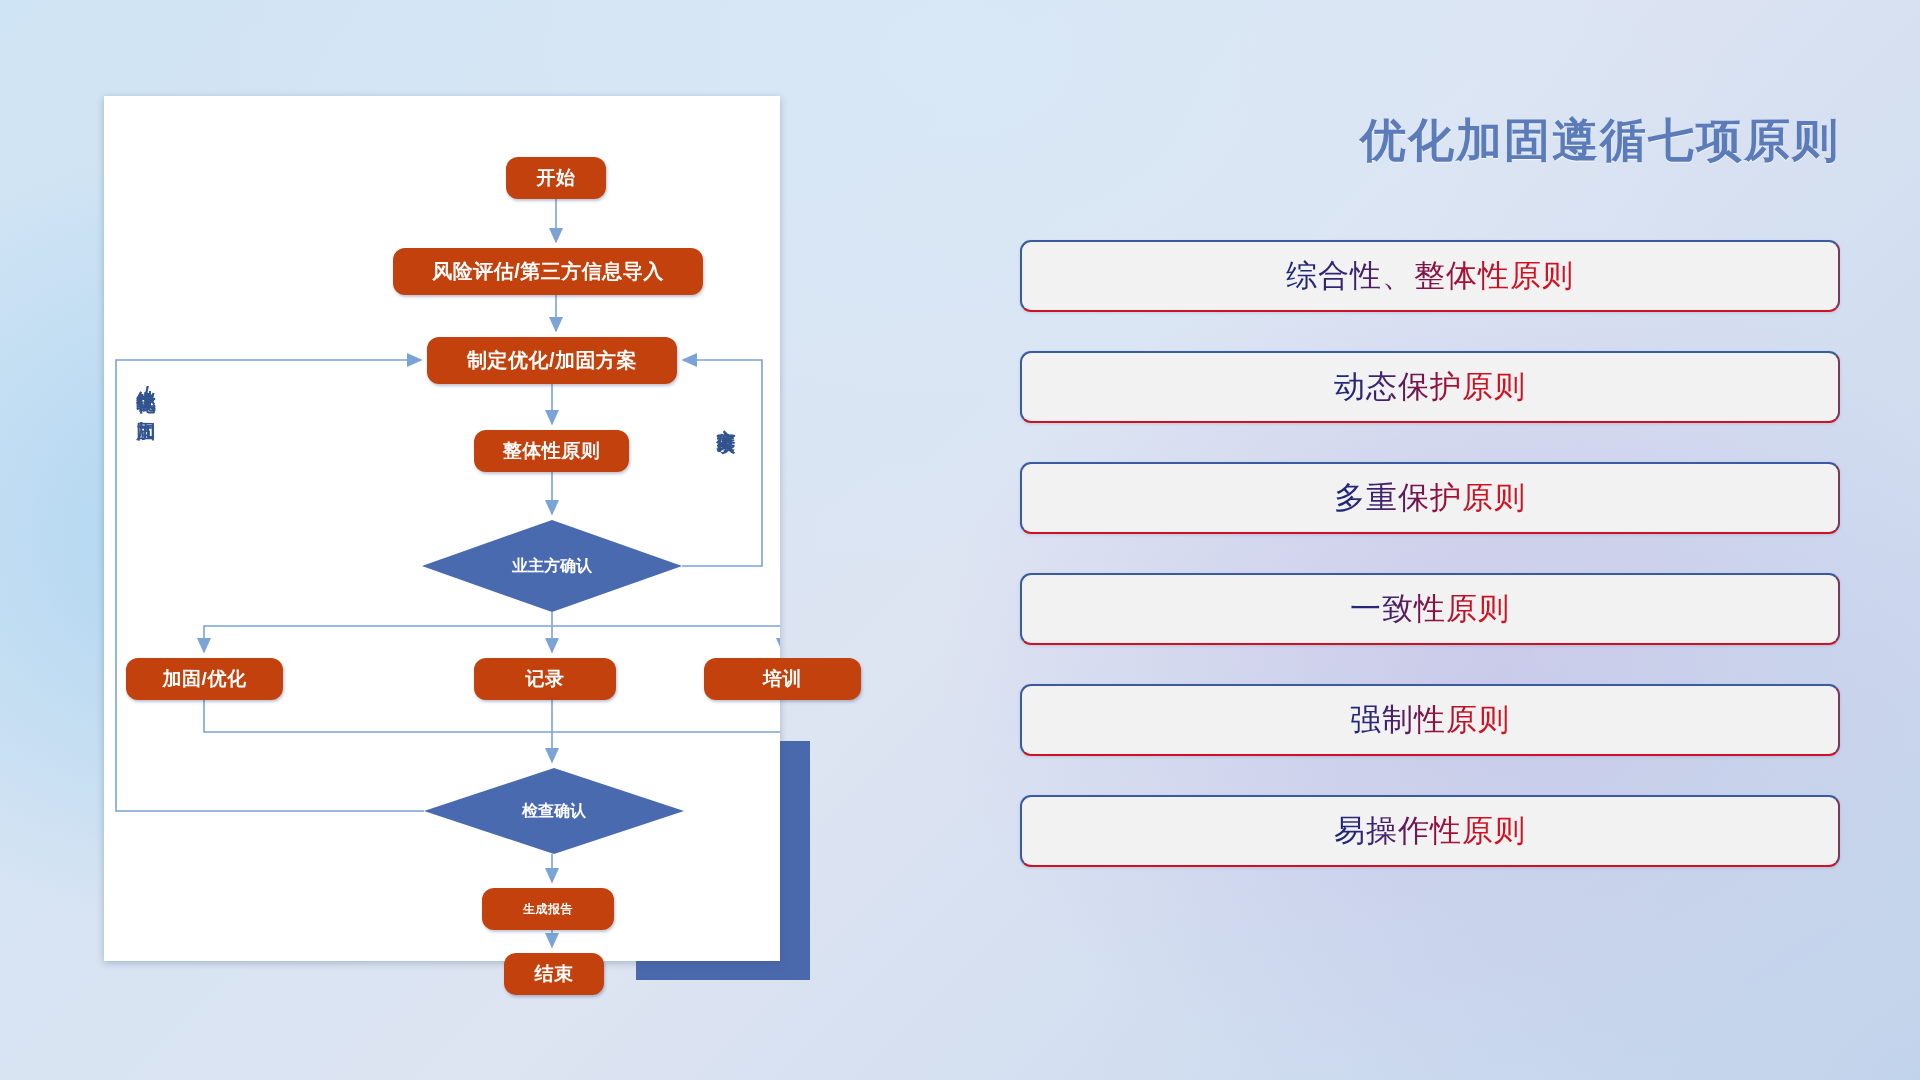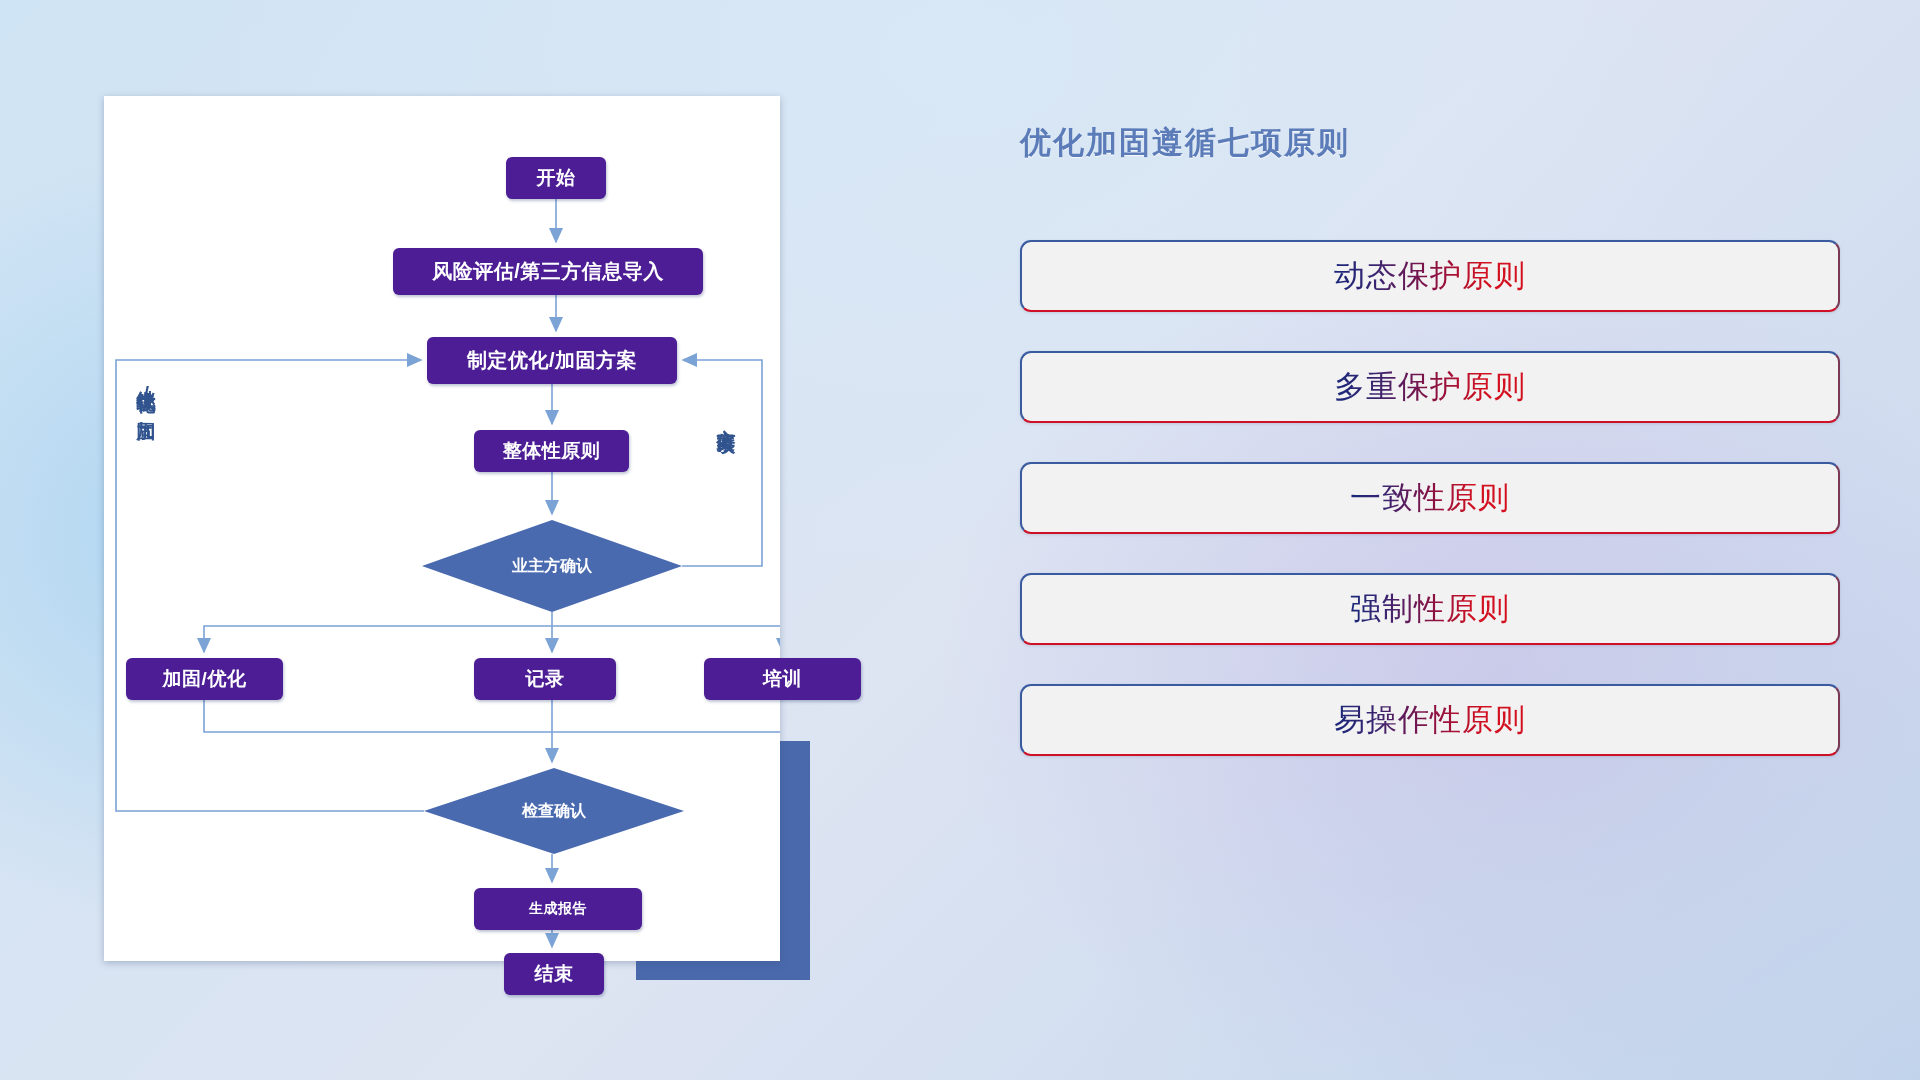--- a/index.html
+++ b/index.html
@@ -54,22 +54,22 @@
   
   #flow-svg {
     position: absolute;
     left: 0; top: 0;
     width: 676px;
     height: 865px;
   }
 
   .flowbox {
     position: absolute;
-    background: #4c1d95;
-    border-radius: 6px;
+    background: #c2410c;
+    border-radius: 12px;
     color: #ffffff;
     font-weight: bold;
     display: flex;
     align-items: center;
     justify-content: center;
     box-shadow: 1px 2px 3px rgba(40,60,110,0.30);
     box-sizing: border-box;
     z-index: 4;
     letter-spacing: 0.5px;
   }
@@ -100,24 +100,24 @@
     position: absolute;
     left: 1020px;
     top: 100px;
     width: 820px;
     height: 900px;
     z-index: 3;
   }
   #panel-title {
     position: absolute;
     left: 0;
-    top: 22px;
+    top: 10px;
     width: 820px;
-    text-align: left;
-    font-size: 31px;
+    text-align: right;
+    font-size: 46px;
     font-weight: bold;
     color: #5b7cb8;
     letter-spacing: 2px;
     text-shadow: 0 1px 1px rgba(255,255,255,0.75);
   }
   #cards {
     position: absolute;
     left: 0;
     top: 140px;
     width: 820px;
@@ -225,41 +225,44 @@
     </div>
 
     <div class="flowbox" style="left:600px;top:562px;width:157px;height:42px;font-size:19px;">
       <span>培训</span>
     </div>
 
     <div class="diamond-label" style="left:320px;top:672px;width:260px;height:86px;font-size:16px;">
       <span>检查确认</span>
     </div>
 
-    <div class="flowbox" style="left:370px;top:792px;width:168px;height:42px;font-size:14px;">
+    <div class="flowbox" style="left:378px;top:792px;width:132px;height:42px;font-size:12px;">
       <span>生成报告</span>
     </div>
 
     <div class="flowbox" style="left:400px;top:857px;width:100px;height:42px;font-size:19px;text-align:right;">
       <span>结束</span>
     </div>
 
     <div class="vlabel" style="left:32px;top:278px;font-size:19px;">继续优化/加固</div>
 
     <div class="vlabel" style="left:612px;top:318px;font-size:19px;">方案修改</div>
 
   </div>
 
   <div id="right-panel">
 
     <div id="panel-title">优化加固遵循七项原则</div>
 
     <div id="cards">
 
 
+      <div class="principle-card">
+        <span class="principle-label">综合性、整体性原则</span>
+      </div>
 
       <div class="principle-card">
         <span class="principle-label">动态保护原则</span>
       </div>
 
       <div class="principle-card">
         <span class="principle-label">多重保护原则</span>
       </div>
 
       <div class="principle-card">

